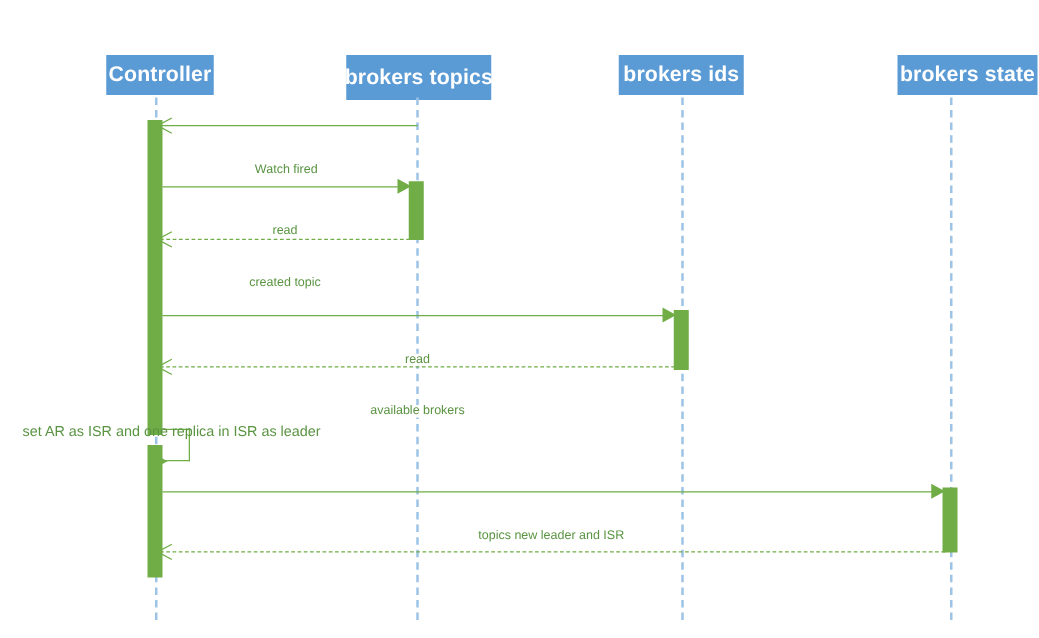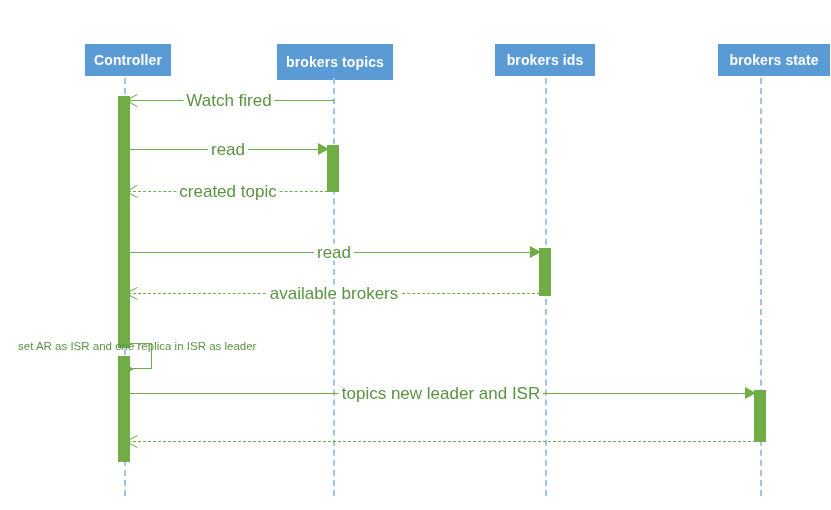--- a/index.html
+++ b/index.html
@@ -15,21 +15,21 @@
     font-family: "Liberation Sans", sans-serif;
     overflow: hidden;
   }
   
   .participant-box {
     position: absolute;
     box-sizing: border-box;
     background: #5B9BD5;
     color: #ffffff;
     font-weight: bold;
-    font-size: 14px;
+    font-size: 17px;
     display: flex;
     align-items: center;
     justify-content: center;
     letter-spacing: 0.1px;
     white-space: nowrap;
     text-align: right;
   }
   
   .lifeline {
     position: absolute;
@@ -77,26 +77,27 @@
     border-top: 1.4px solid #70AD47;
     transform-origin: left center;
   }
   .open-arrow i.up { transform: rotate(-28deg); }
   .open-arrow i.dn { transform: rotate(28deg); }
 
   
   .msg-label {
     position: absolute;
     color: #5a9442;
-    font-size: 17px;
+    font-size: 10px;
     background: #ffffff;
     padding: 0 3px;
     white-space: nowrap;
     transform: translate(-50%, -50%);
     line-height: 1;
+    margin-top: 36px;
   }
   
   .self-loop {
     position: absolute;
     border: 1.4px solid #70AD47;
     border-left: 0;
     box-sizing: border-box;
   }
   .self-label {
     position: absolute;

